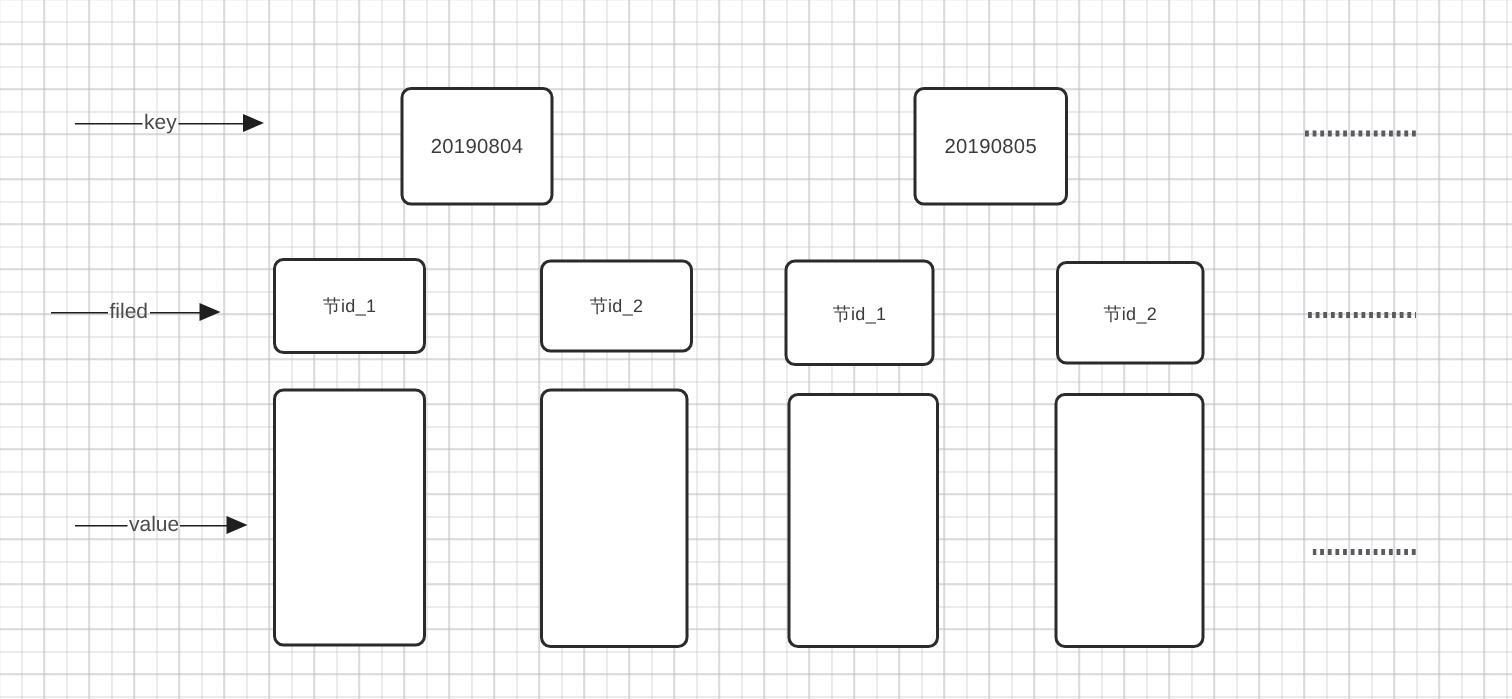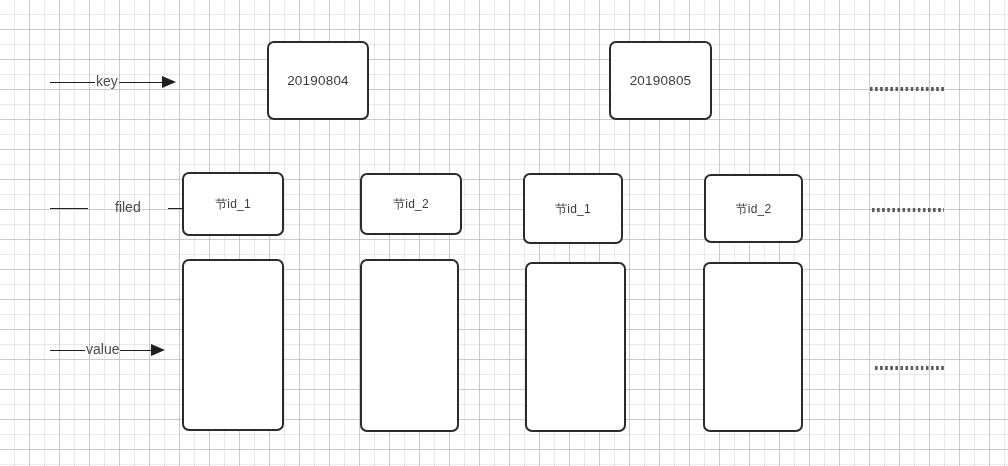--- a/index.html
+++ b/index.html
@@ -43,21 +43,21 @@
     border-radius: 7px;
     display: flex;
     align-items: center;
     justify-content: center;
     color: #3b3b3b;
     font-size: 13.5px;
     letter-spacing: 0.2px;
     line-height: 1;
     white-space: nowrap;
   }
-  .node.key-node   { font-size: 13.5px; }
+  .node.key-node   { font-size: 13.5px; margin-top: 17px; }
   .node.field-node { font-size: 12px; }
   .node.value-node { }
 
   
   .arrow-group {
     position: absolute;
     height: 34px;
     display: flex;
     align-items: center;
   }
@@ -119,21 +119,21 @@
 
   <div class="arrow-group" style="left:50px; top:65px; width:135px;">
     <div class="arrow-tail" style="width:45px;"></div>
     <div class="arrow-label">key</div>
     <div class="arrow-shaft-wrap">
       <div class="arrow-shaft" style="width:44px;"></div>
       <div class="arrow-head"></div>
     </div>
   </div>
 
-  <div class="arrow-group" style="left:50px; top:191px; width:132px;gap:26px;">
+  <div class="arrow-group" style="left:34px; top:191px; width:132px;">
     <div class="arrow-tail" style="width:38px;"></div>
     <div class="arrow-label">filed</div>
     <div class="arrow-shaft-wrap">
       <div class="arrow-shaft" style="width:34px;"></div>
       <div class="arrow-head"></div>
     </div>
   </div>
 
   <div class="arrow-group" style="left:50px; top:333px; width:135px;text-align:center;">
     <div class="arrow-tail" style="width:35px;"></div>

